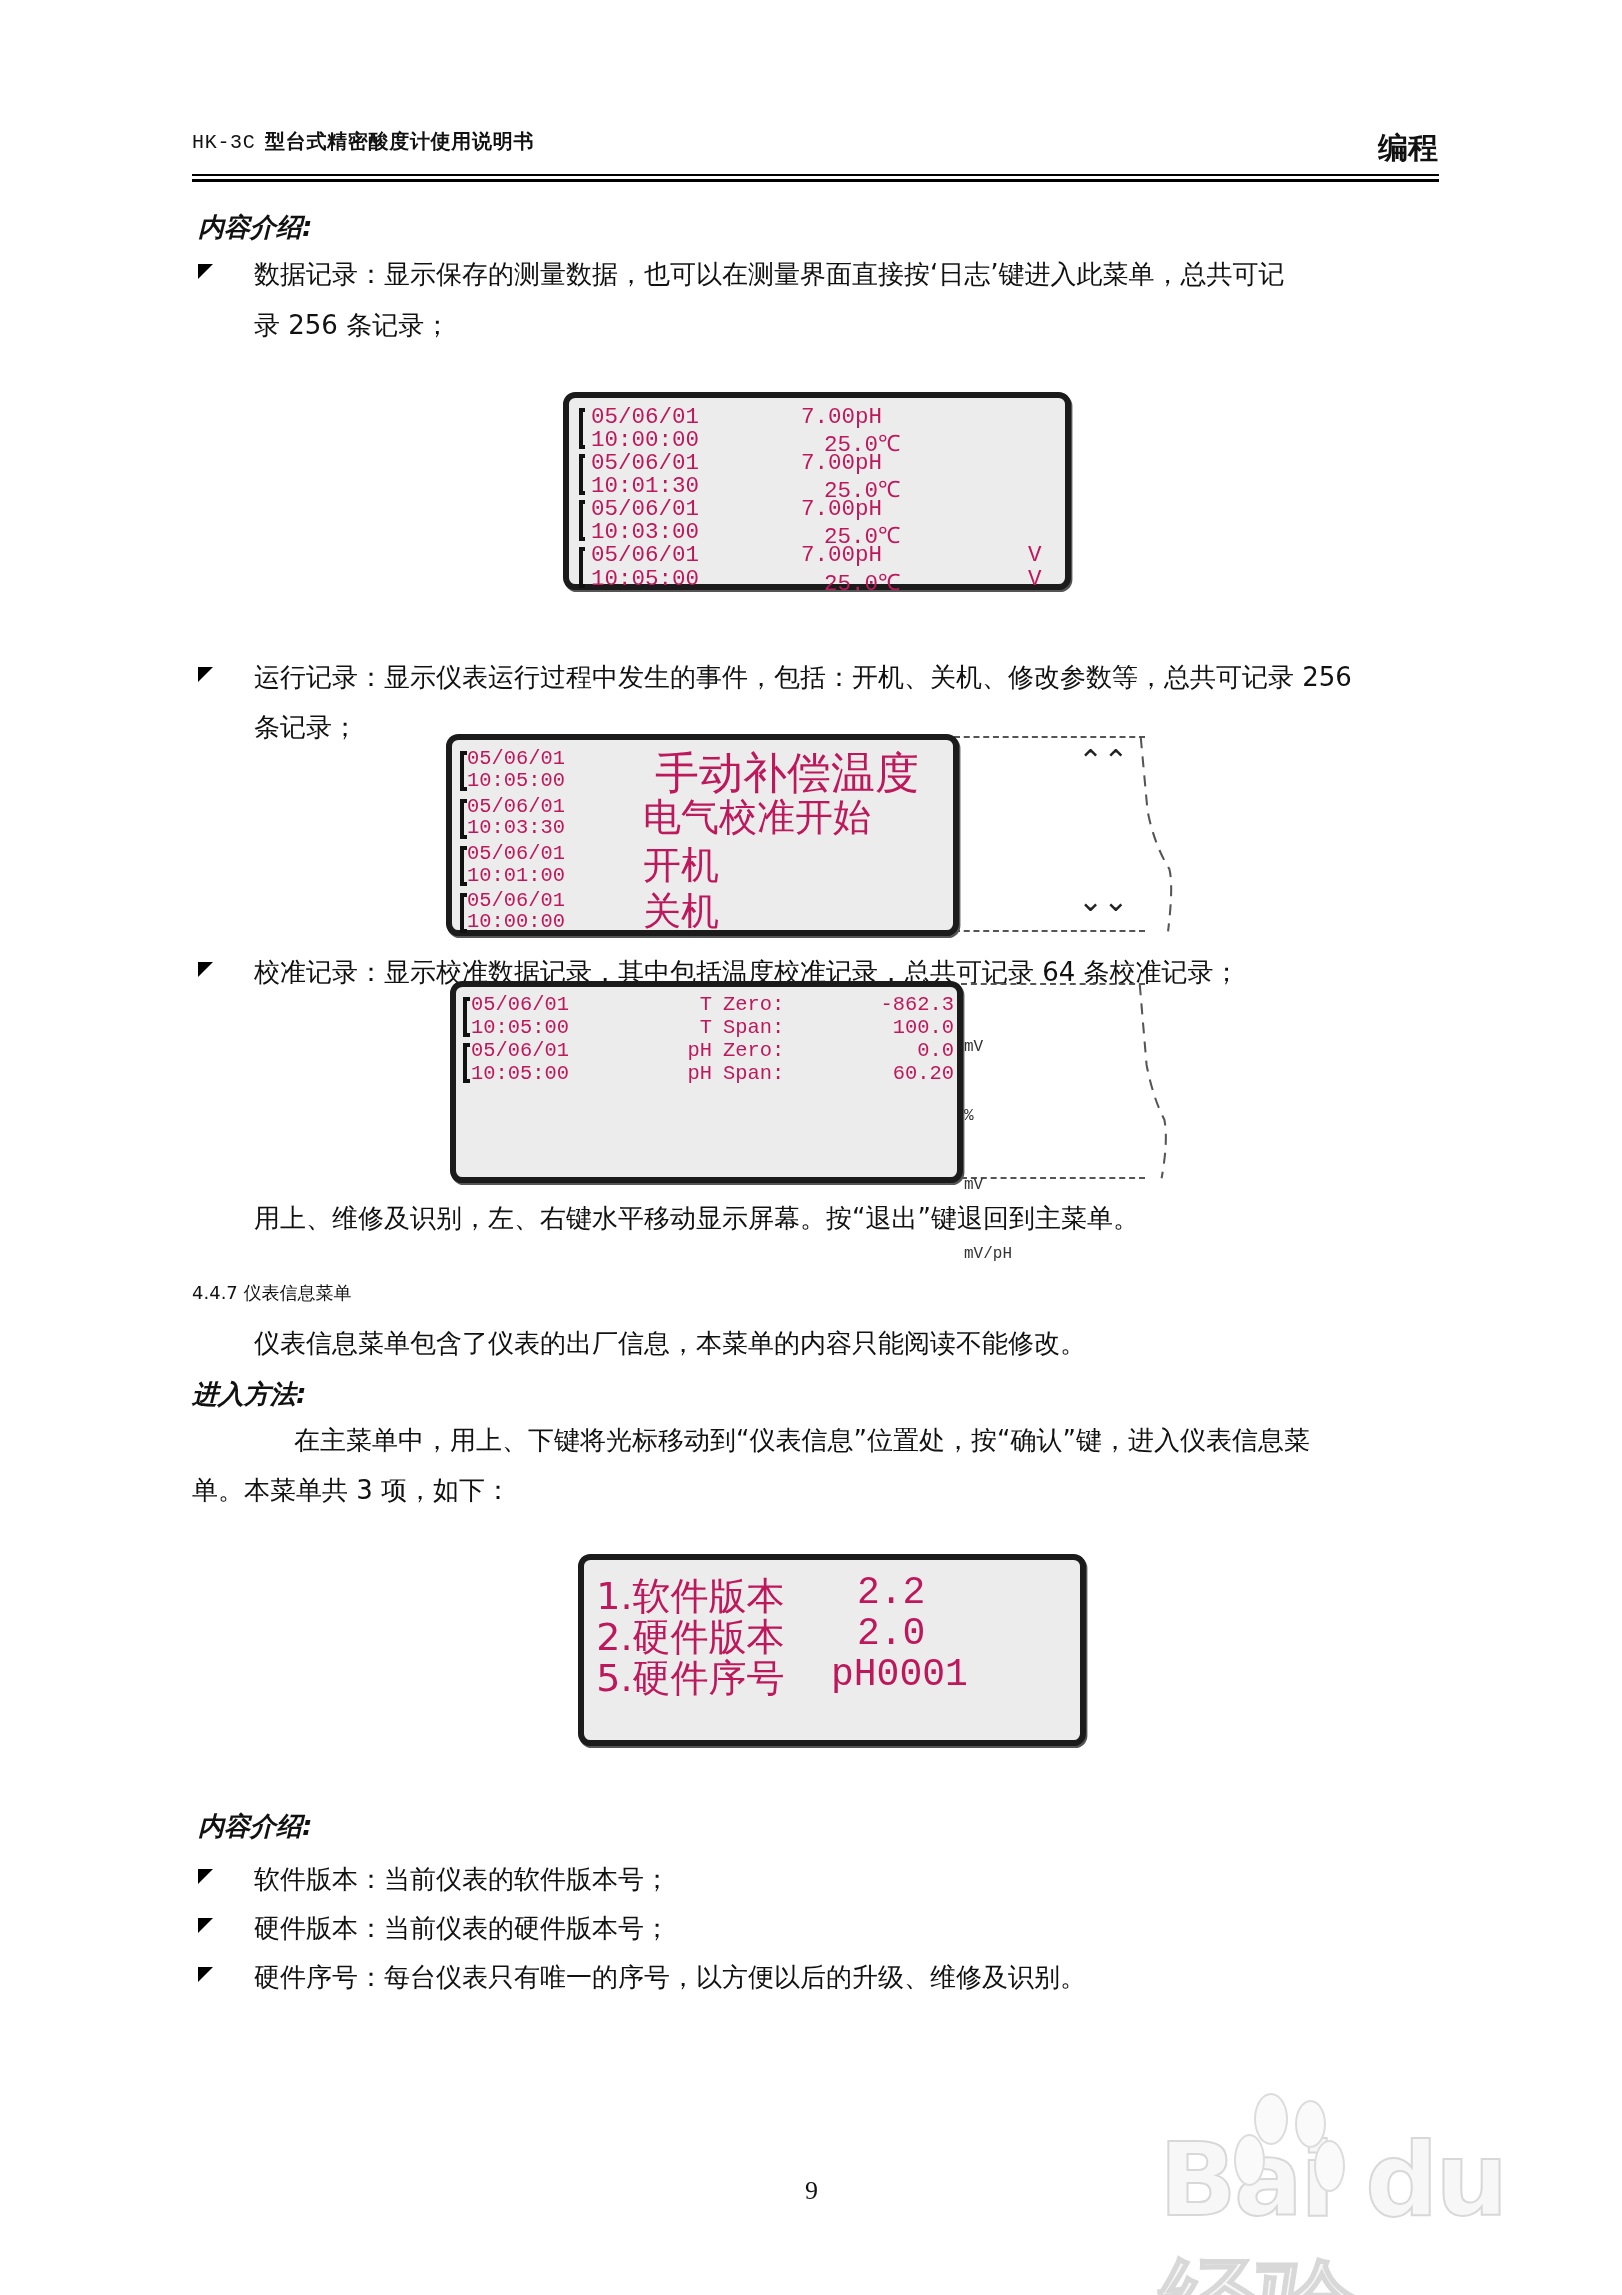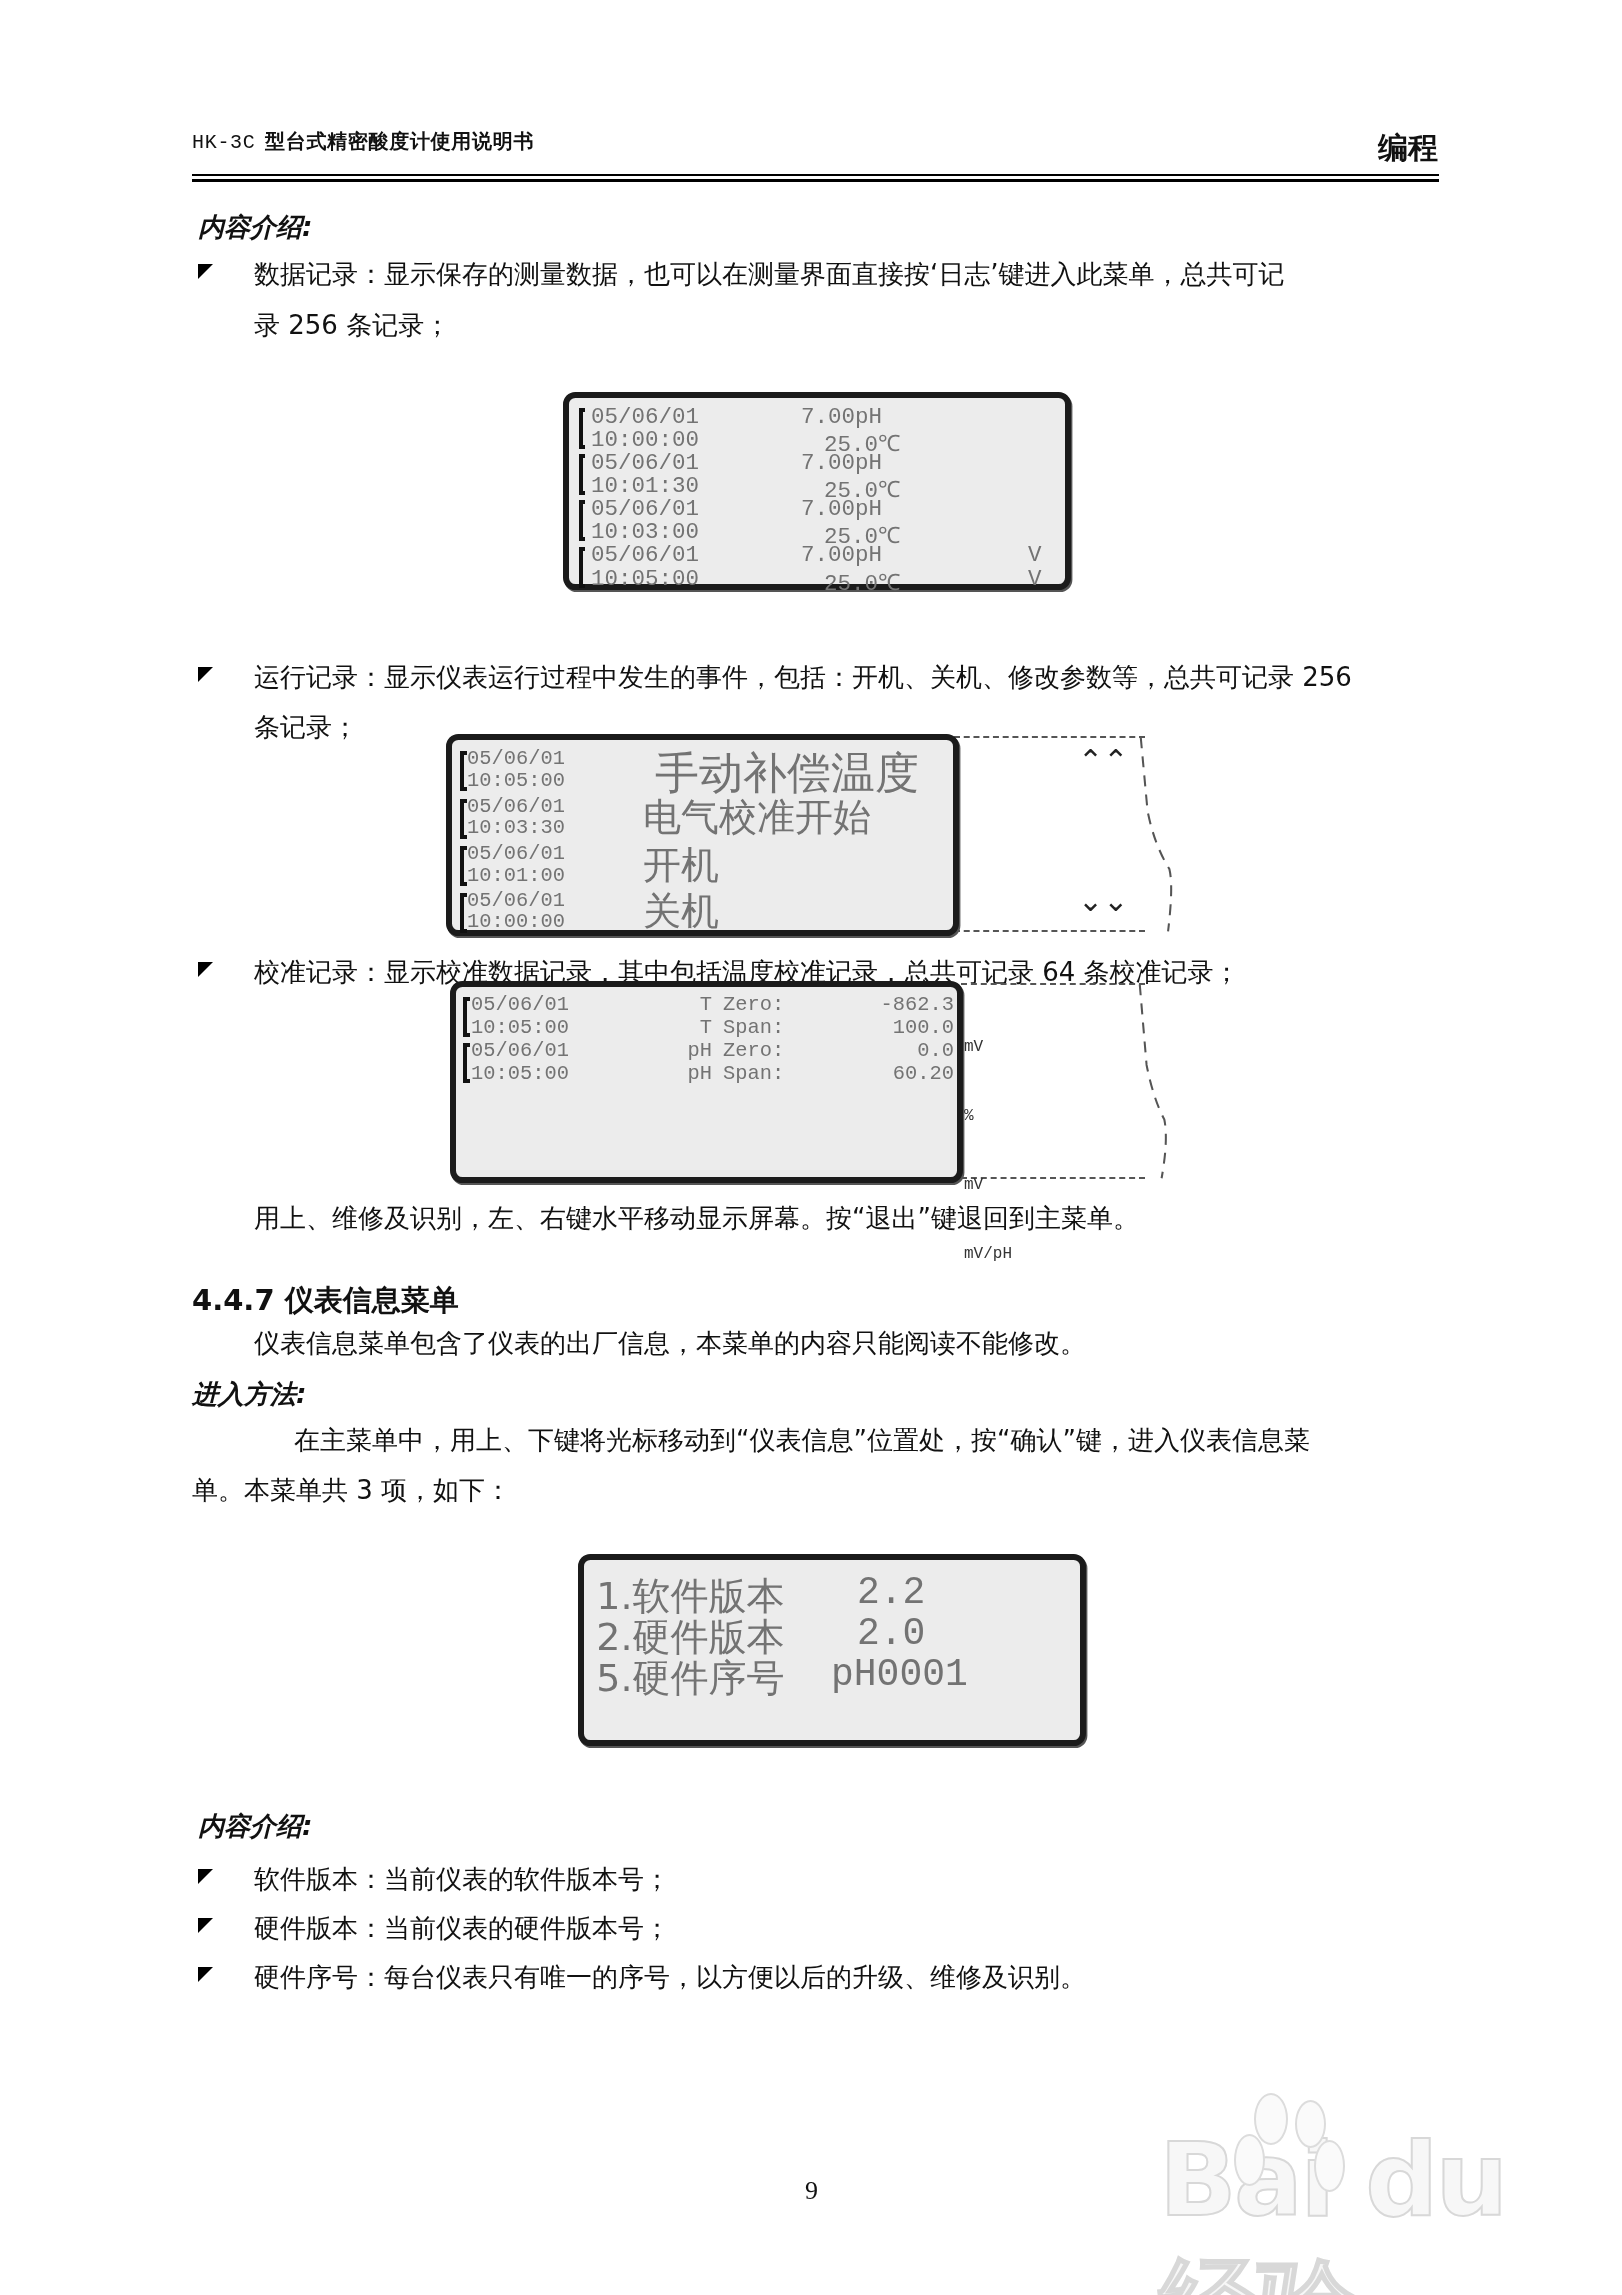--- a/index.html
+++ b/index.html
@@ -16,32 +16,32 @@
   .hdr-rule2 { left:192px; width:1247px; top:179px; height:3.4px; background:#000; }
   .sub-italic { font-style:italic; font-weight:bold; font-size:26px; font-family:"DejaVu Sans","Liberation Sans",sans-serif; }
   .body-text { font-size:26px; line-height:50px; font-family:"DejaVu Sans","Liberation Sans",sans-serif; }
   .bullet {
     width:0; height:0; border-top:15px solid #000; border-right:15px solid transparent;
     position:absolute;
   }
   .lcd {
     position:absolute; background:#ececec; border:6.1px solid #1b1b1b; border-radius:12.3px;
     box-shadow: 1.4px 2px 0 #555; box-sizing:border-box;
-    font-family:"Liberation Mono","DejaVu Sans Mono",monospace; color:#737373;text-decoration:underline;
+    font-family:"Liberation Mono","DejaVu Sans Mono",monospace; color:#be185d;text-decoration:underline;
   }
   .lcd .row { position:absolute; white-space:pre; }
   .bracket {
     position:absolute; width:6.8px; border:4.1px solid #111; border-right:none; box-sizing:border-box;
   }
   .dashed-ext {
     position:absolute; border-top:2.7px dashed #555; border-bottom:2.7px dashed #555; box-sizing:border-box;
   }
   .dash-svg { position:absolute; overflow:visible; }
   .arrow { position:absolute; font-family:"DejaVu Sans","Liberation Sans",sans-serif; color:#222; line-height:1; }
-  .section-title { font-size:29px; font-family:"DejaVu Sans","Liberation Sans",sans-serif;font-weight:bold; }
+  .section-title { font-size:18px; font-family:"DejaVu Sans","Liberation Sans",sans-serif; }
   .page-num { left:0; right:0; text-align:center; top:2176px; font-size:26px; font-family:"Liberation Serif","DejaVu Serif",serif; }
   .watermark { position:absolute; left:1159px; top:2045px; color:#e6e6e6; font-family:"DejaVu Sans","Liberation Sans",sans-serif; font-weight:bold; }
   .watermark .logo { font-size:102px; letter-spacing:-2.7px; -webkit-text-stroke:2px #d8d8d8; color:#f7f7f7; }
   .paw { position:absolute; border-radius:50%; border:2px solid #dcdcdc; background:#fafafa; }
 </style>
 </head>
 <body>
 
 <div class="abs hdr-left">
   <span class="model">HK-3C</span><span class="title">型台式精密酸度计使用说明书</span>

